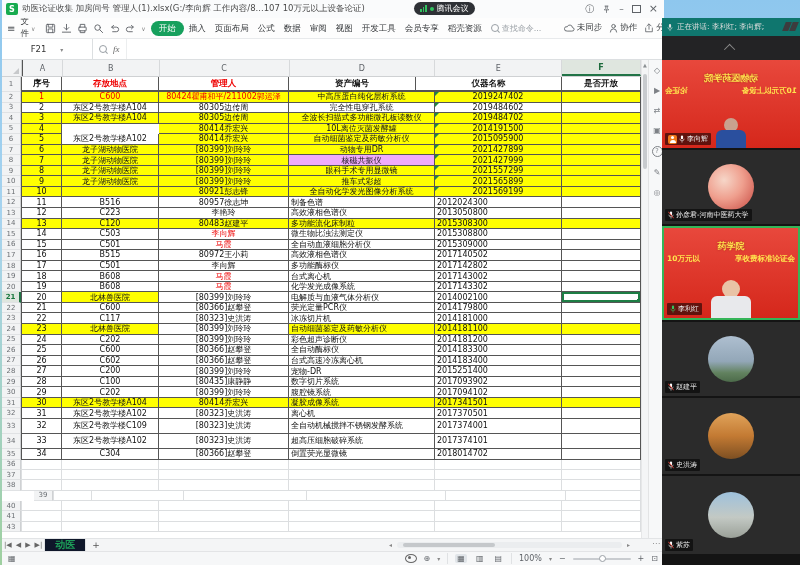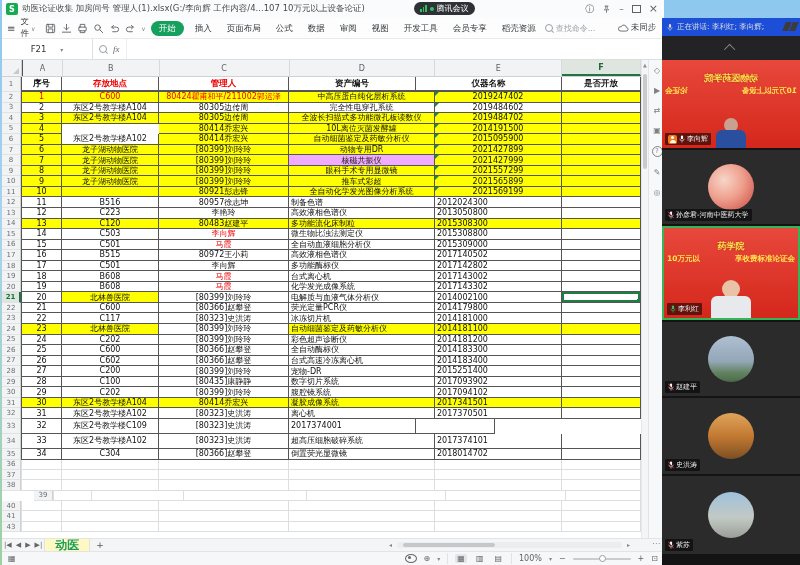--- a/index.html
+++ b/index.html
@@ -23,21 +23,21 @@
   .winctrls .x{font-size:11px;line-height:10px;}
 
   .toolbar{height:20px;background:#fdfdfd;border-bottom:1px solid #e8eaec;display:flex;align-items:center;gap:5px;padding:0 5px;flex:none;font-size:8.5px;color:#3d4043;}
   .hamb{font-size:10px;color:#52565a;}
   .filebtn{display:flex;align-items:center;gap:2px;}
   .tinycaret{font-size:6px;color:#888;}
   .vsep{width:1px;height:11px;background:#e0e2e4;}
   .qat{display:flex;align-items:center;gap:5px;}
   .qat svg{display:block}
   .gicon{stroke:#5f6368;fill:none;stroke-width:1;stroke-linecap:round;stroke-linejoin:round;}
-  .mtabs{display:flex;align-items:center;gap:7px;}
+  .mtabs{display:flex;align-items:center;gap:1px;}
   .mtab{padding:1px 4px;line-height:13px;white-space:nowrap;color:#34373a;cursor:default;}
   .mtab.active{background:#16a05d;color:#fff;border-radius:8px;padding:1px 8px;}
   .searchbox{display:flex;align-items:center;gap:3px;color:#9aa0a6;font-size:8px;width:66px;white-space:nowrap;}
   .mag{width:6px;height:6px;border:1px solid #9aa0a6;border-radius:50%;position:relative;flex:none;}
   .mag::after{content:'';position:absolute;width:3px;height:1px;background:#9aa0a6;left:5px;top:6px;transform:rotate(45deg);}
   .tbright{margin-left:auto;display:flex;align-items:center;gap:7px;white-space:nowrap;}
   .tbitem{display:flex;align-items:center;gap:2px;color:#3d4043;}
 
   .formulabar{height:20px;background:#fff;border-bottom:1px solid #dcdfe1;display:flex;align-items:center;flex:none;}
   .namebox{width:90px;height:100%;border-right:1px solid #dcdfe1;display:flex;align-items:center;justify-content:center;gap:14px;font-size:8.5px;color:#333;}
@@ -71,39 +71,39 @@
 
   .vscroll{width:6px;flex:none;background:#f4f5f6;border-left:1px solid #e6e7e8;position:relative;}
   .vthumb{position:absolute;left:1px;top:14px;width:4px;height:95px;background:#c8cbce;border-radius:2px;}
   .vup{position:absolute;left:0;top:2px;width:6px;text-align:center;font-size:5px;color:#8a8e92;}
   .dock{width:16px;flex:none;background:#f7f8f9;border-left:1px solid #e3e4e5;display:flex;flex-direction:column;align-items:center;padding-top:6px;gap:11px;}
   .dock .di{font-size:8px;color:#7d8186;line-height:9px;}
   .dock .di.q{width:9px;height:9px;border:1px solid #7d8186;border-radius:50%;font-size:6.5px;text-align:center;line-height:9px;}
 
   .tabbar{height:12px;background:#f4f5f6;border-top:1px solid #e2e4e6;display:flex;align-items:center;flex:none;position:relative;font-size:7px;color:#666;}
   .navg{padding:0 2px;}
-  .sheettab{background:#fef9c3;color:#1d9d58;font-weight:bold;font-size:12px;padding:0 10px;height:100%;display:flex;align-items:center;border-left:1px solid #e0e2e4;border-right:1px solid #e0e2e4;}
+  .sheettab{background:#0f172a;color:#1d9d58;font-weight:bold;font-size:10px;padding:0 10px;height:100%;display:flex;align-items:center;border-left:1px solid #e0e2e4;border-right:1px solid #e0e2e4;}
   .addsheet{padding:0 6px;font-size:9px;color:#555;}
   .hscroll{position:absolute;right:42px;top:3px;width:225px;height:6px;background:#ebedef;border-radius:3px;}
   .hthumb{position:absolute;left:6px;top:1px;width:92px;height:4px;background:#c5c8cb;border-radius:2px;}
   .hdots{position:absolute;right:4px;top:0;font-size:8px;color:#888;}
   .harrow{position:absolute;top:2px;font-size:6px;color:#888;}
 
   .statusbar{height:13px;background:#f6f7f8;border-top:1px solid #e3e4e6;display:flex;align-items:center;flex:none;font-size:8px;color:#5f6368;padding:0 6px;gap:8px;}
   .sbright{margin-left:auto;display:flex;align-items:center;gap:7px;}
   .eye{width:10px;height:7px;border:1px solid #666;border-radius:50%;position:relative;}
   .eye::after{content:'';position:absolute;width:3px;height:3px;border-radius:50%;background:#666;left:2.5px;top:1px;}
   .viewbtn{padding:0 2px;border-radius:2px;}
   .viewbtn.active{background:#e1e5e9;}
   .sslider{width:58px;height:2px;background:#c9ccd0;border-radius:1px;position:relative;}
   .sthumb{position:absolute;left:26px;top:-3px;width:7px;height:7px;border-radius:50%;background:#fff;border:1px solid #9aa0a6;box-sizing:border-box;}
 
   
   #meet{position:absolute;left:662px;top:18px;width:138px;height:547px;background:#171717;display:flex;flex-direction:column;overflow:hidden;}
-  .mhead{height:18px;background:#1d4ed8;display:flex;align-items:center;gap:4px;padding:0 5px;flex:none;position:relative;}
+  .mhead{height:18px;background:#0f766e;display:flex;align-items:center;gap:4px;padding:0 5px;flex:none;position:relative;}
   .mhead .mtext{color:#ddd;font-size:7.5px;white-space:nowrap;overflow:hidden;}
   .mlogo{position:absolute;right:3px;top:4px;display:flex;gap:1px;}
   .mlogo i{width:6px;height:9px;background:#3c3c3e;transform:skewX(-22deg);display:block;}
   .collapsebar{height:24px;background:#232325;display:flex;align-items:center;justify-content:center;flex:none;}
   .chev{width:7px;height:7px;border-left:1.5px solid #8a8a8a;border-top:1.5px solid #8a8a8a;transform:rotate(45deg) translateY(2px);}
   .chevdn{transform:rotate(225deg) translateY(2px);}
   .tiles{flex:1;display:flex;flex-direction:column;background:#141414;}
   .tile{position:relative;background:#2b2b2b;margin-bottom:2px;flex:none;overflow:hidden;box-sizing:border-box;}
   .tile.speaking{border:2px solid #35b558;}
   .banner{background:linear-gradient(180deg,#e8483c 0%,#d5271b 100%);}
@@ -130,21 +130,21 @@
 </style>
 </head>
 <body>
 
 <div id="stage">
 
   <div id="wps">
 
     <div class="titlebar">
       <div class="appicon">S</div>
-      <div class="doctitle">动医论证收集 加房间号 管理人(1).xlsx(G:/李向辉 工作内容/4...107 10万元以上设备论证)</div>
+      <div class="doctitle">动医论证收集 加房间号 管理人(1).xlsx(G:/李向辉 工作内容/8...107 10万元以上设备论证)</div>
       <div class="meetpill">
         <span class="sigbars">
             <i></i>
             <i></i>
             <i></i>
           </span>
         <span class="gdot"></span>
         <span>腾讯会议</span>
       </div>
       <div class="winctrls">
@@ -560,20 +560,21 @@
               <div class="cell w-c">[80323]史洪涛</div>
               <div class="cell w-d left">离心机</div>
               <div class="cell w-e left">2017370501</div>
               <div class="cell w-f"></div>
             </div>
             <div class="srow" style="height: 15px;">
               <div class="rh">33</div>
               <div class="cell w-a">32</div>
               <div class="cell w-b">东区2号教学楼C109</div>
               <div class="cell w-c">[80323]史洪涛</div>
+              <div class="cell w-d left">全自动机械搅拌不锈钢发酵系统</div>
               <div class="cell w-e left">2017374001</div>
               <div class="cell w-f"></div>
             </div>
             <div class="srow" style="height: 15px;">
               <div class="rh">34</div>
               <div class="cell w-a">33</div>
               <div class="cell w-b">东区2号教学楼A102</div>
               <div class="cell w-c">[80323]史洪涛</div>
               <div class="cell w-d left">超高压细胞破碎系统</div>
               <div class="cell w-e left">2017374101</div>

